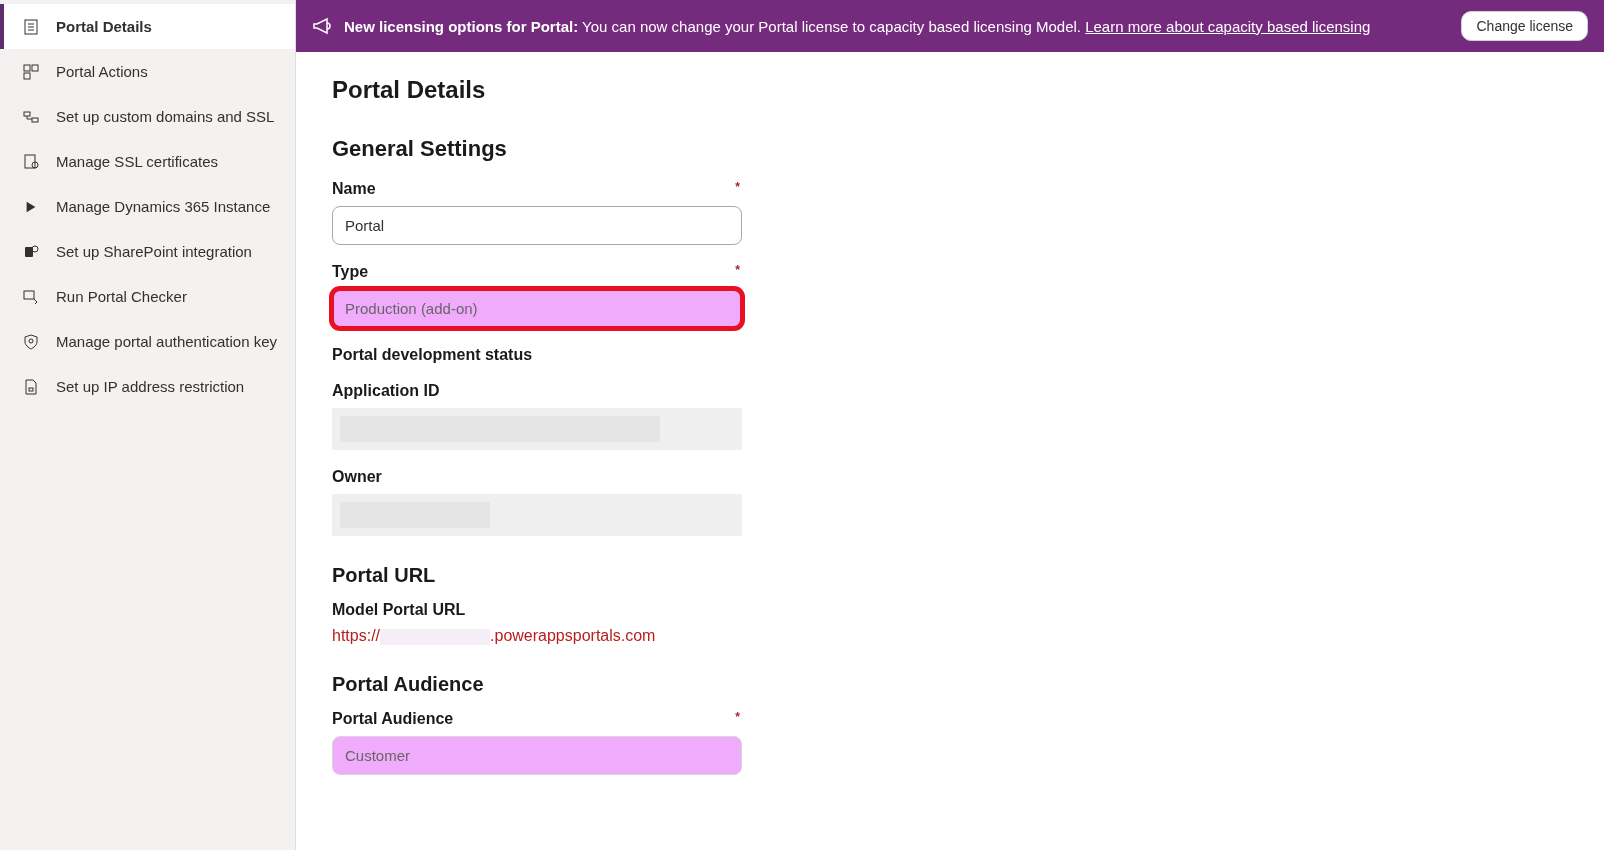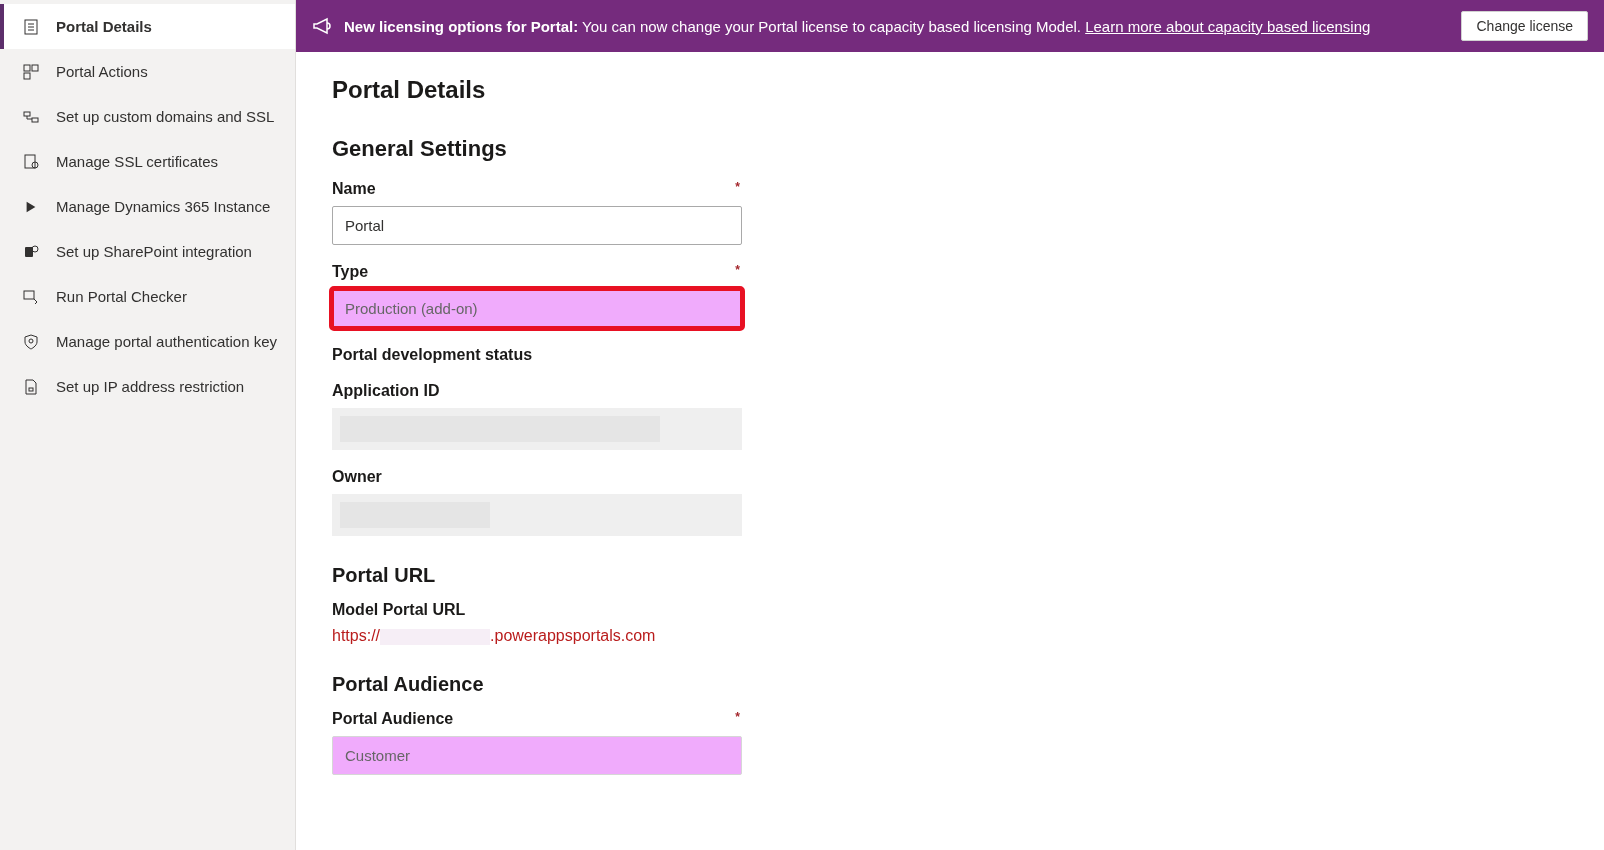--- a/index.html
+++ b/index.html
@@ -52,21 +52,21 @@
       text-decoration: underline;
       cursor: pointer;
     }
     .banner-button {
       background: #ffffff;
       color: #323130;
       border: 1px solid #d1d1d1;
       padding: 6px 14px;
       font-size: 14px;
       cursor: pointer;
-      border-radius: 2px;
+      border-radius: 10px;
       margin-left: 38px;
     }
     
     
     .sidebar {
       width: 296px;
       background: #f3f2f1;
       padding: 4px 0;
       border-right: 1px solid #e1dfdd;
       position: absolute;
@@ -158,21 +158,21 @@
       top: 0;
       font-size: 12px;
     }
     .form-input {
       width: 100%;
       padding: 10px 12px;
       border: 1px solid #a9a9a9;
       font-size: 15px;
       background: #ffffff;
       color: #323130;
-      border-radius: 2px;
+      border-radius: 8px;
     }
     .form-input.readonly {
       background: #f0abfc;
       color: #666666;
       border: 1px solid #d6d6d6;
     }
     .form-input.highlighted {
       outline: 5px solid #e81123;
       outline-offset: -2px;
     }

